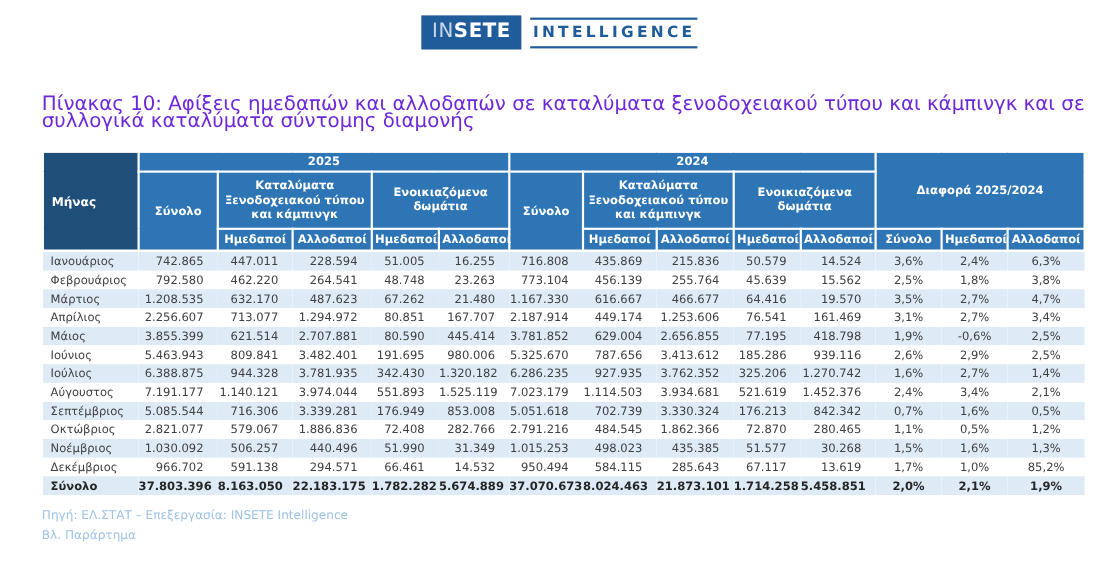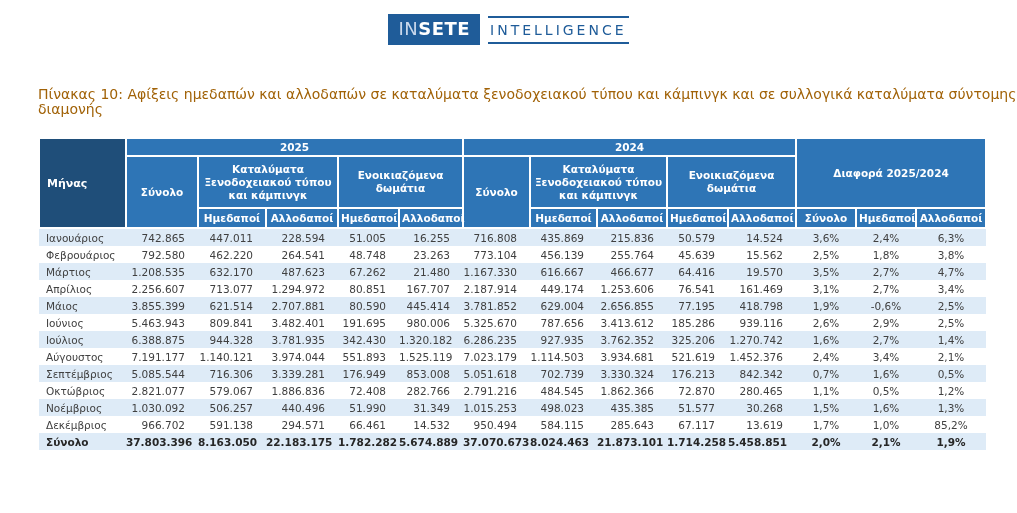--- a/index.html
+++ b/index.html
@@ -15,29 +15,29 @@
   .logo-row { display:flex; justify-content:center; align-items:center; padding-top:14px; }
   .logo-box {
     background:#1F5C99; color:#FFFFFF;
     padding:5px 10px 6px 10px;
     font-size:18px; letter-spacing:.5px; line-height:20px;
   }
   .logo-box .lt { color:#C9D8EC; font-weight:normal; }
   .logo-box .bd { color:#FFFFFF; font-weight:bold; }
   .logo-word {
     margin-left:8px;
-    color:#1F5C99; font-weight:normal; font-size:14px; letter-spacing:3px;
+    color:#1F5C99; font-weight:bold; font-size:14px; letter-spacing:3px;
     border-top:2px solid #1F5C99; border-bottom:2px solid #1F5C99;
     padding:5px 2px 5px 2px; line-height:14px;
   }
 
   
   .title {
     margin:42px 0 0 38px;
-    color:#a16207; font-size:14px; line-height:15px;
+    color:#6d28d9; font-size:18px; line-height:15px;
   }
 
   
   table.stats {
     margin:20px 0 0 38px;
     border-collapse:collapse; table-layout:fixed;
     width:947px;
     font-size:10.5px;
   }
   table.stats thead th {
@@ -326,14 +326,18 @@
           <td class="num">21.873.101</td>
           <td class="num">1.714.258</td>
           <td class="num">5.458.851</td>
           <td class="pct">2,0%</td>
           <td class="pct">2,1%</td>
           <td class="pct">1,9%</td>
         </tr>
       </tbody>
   </table>
 
+  <div class="footer">
+    <div>Πηγή: ΕΛ.ΣΤΑΤ – Επεξεργασία: INSETE Intelligence</div>
+    <div>Βλ. Παράρτημα</div>
+  </div>
 
 </div>
 
 </body></html>

